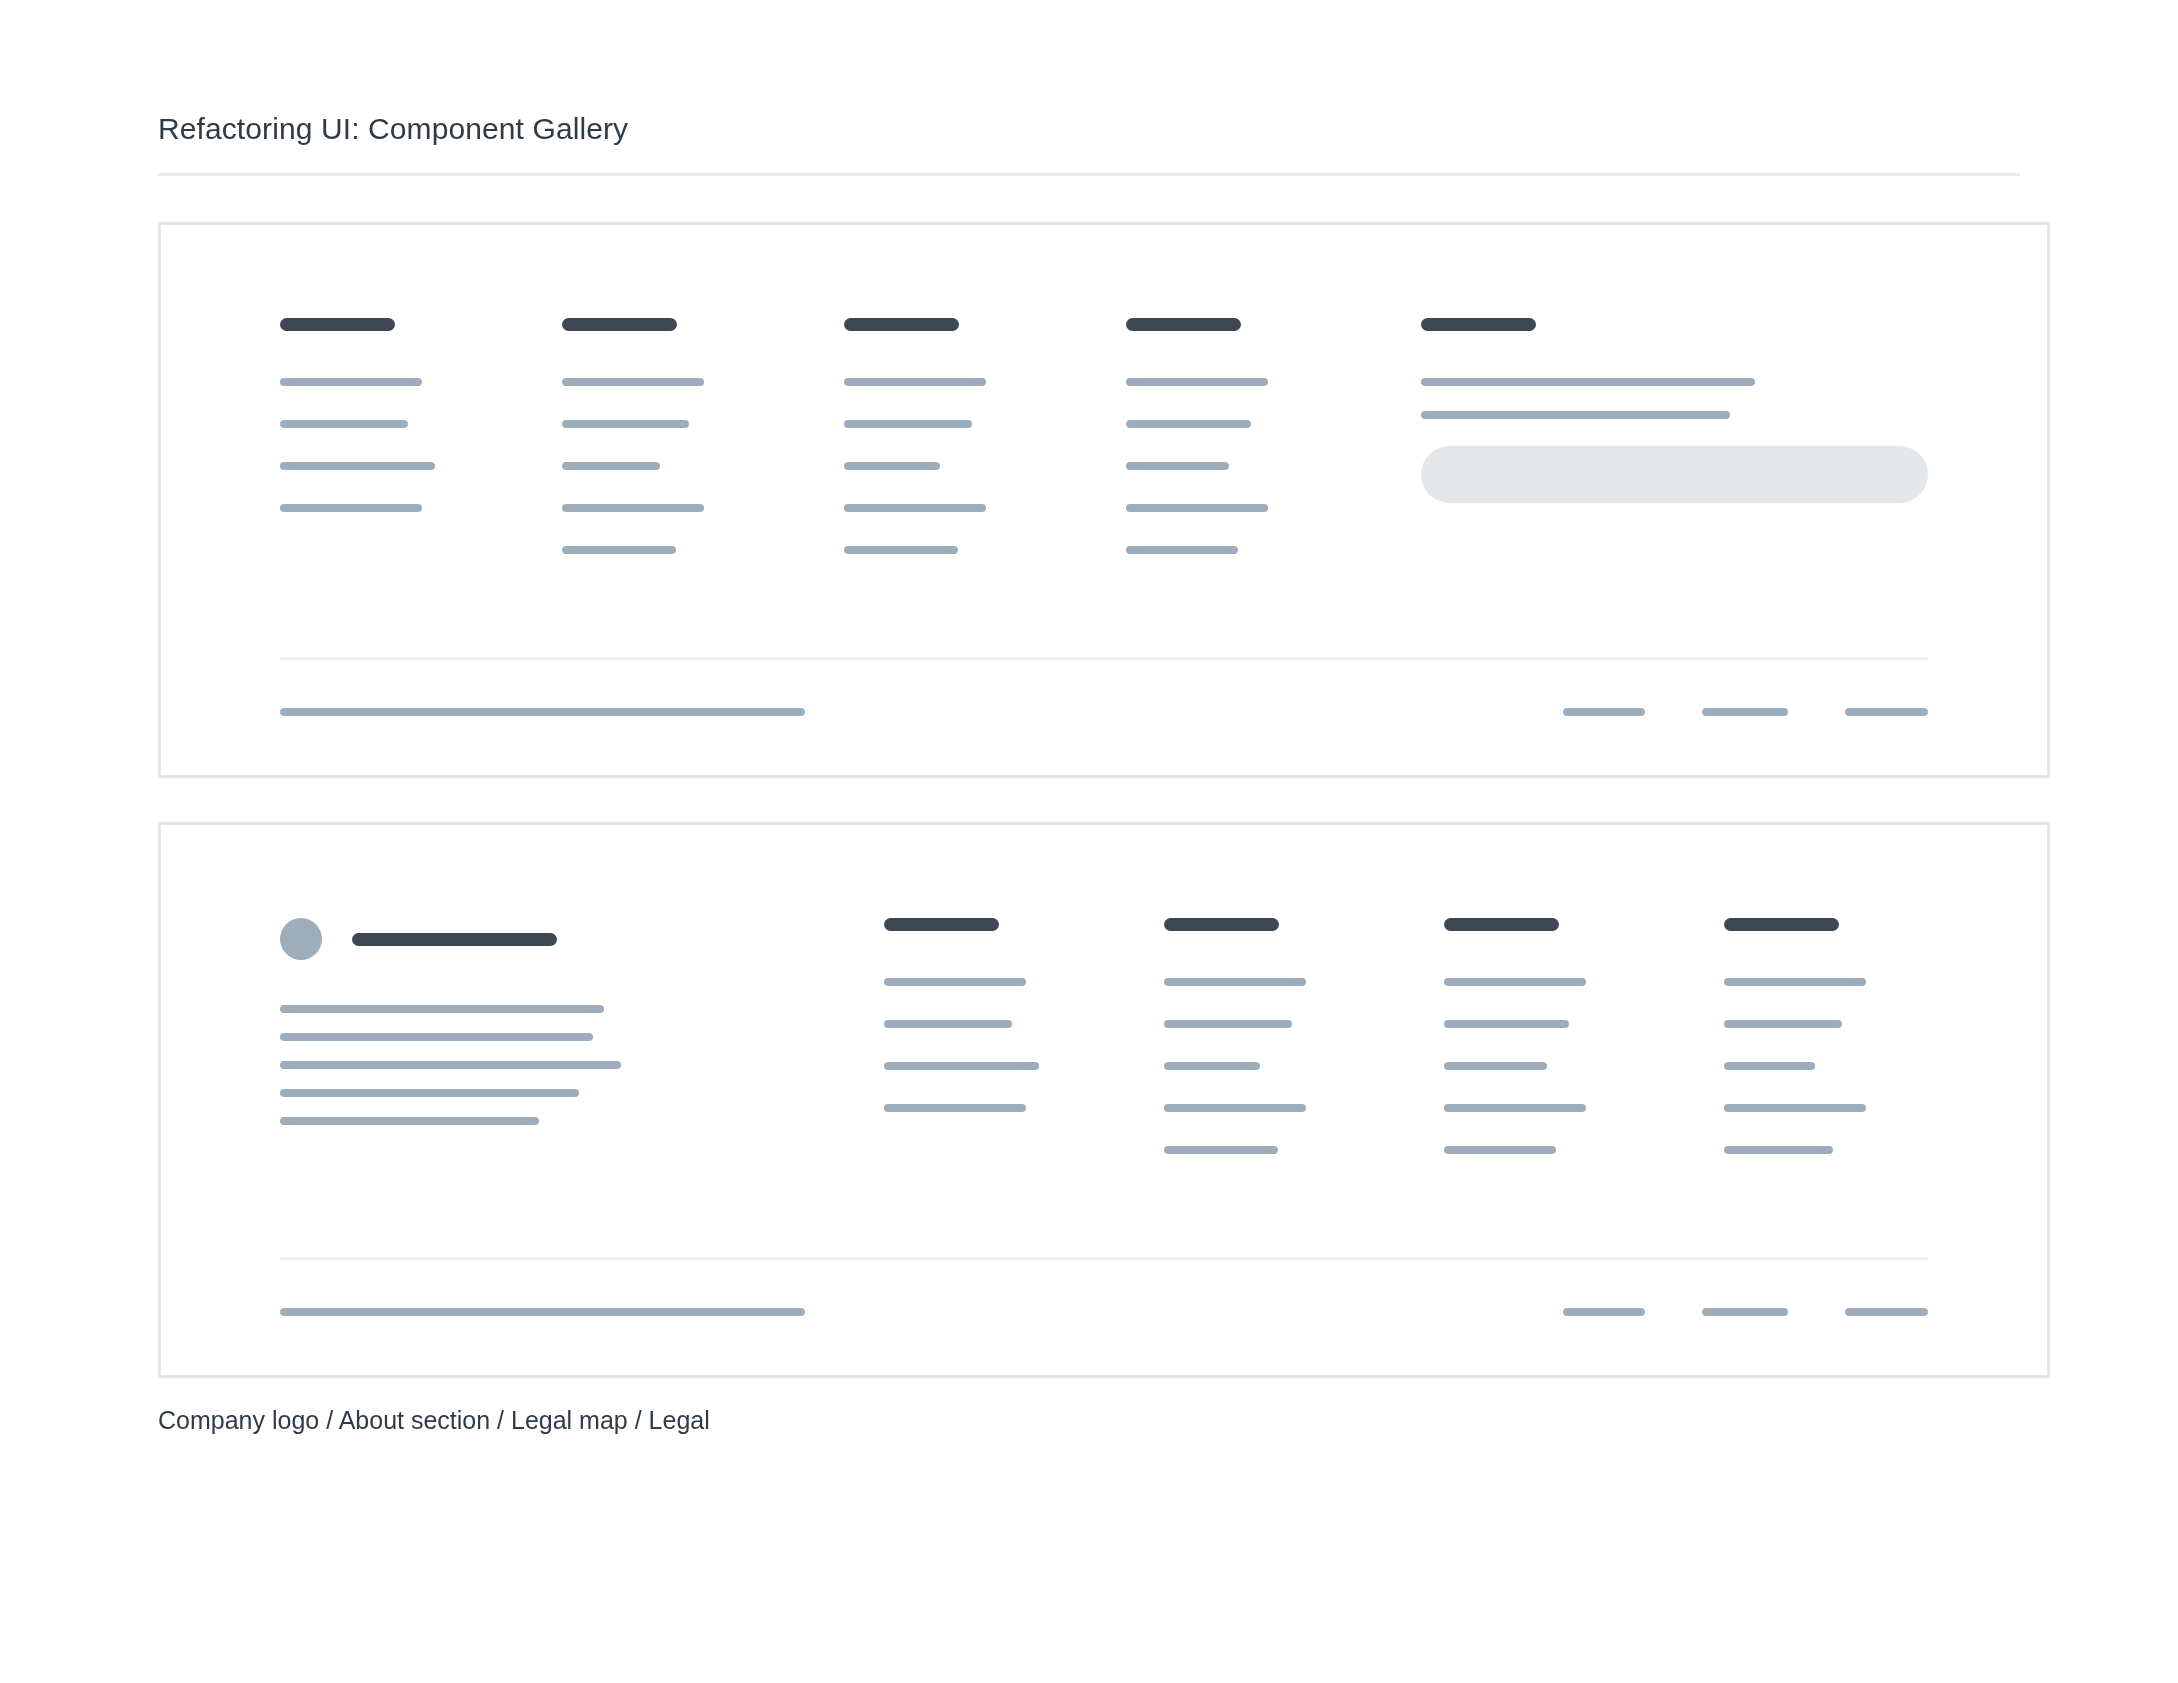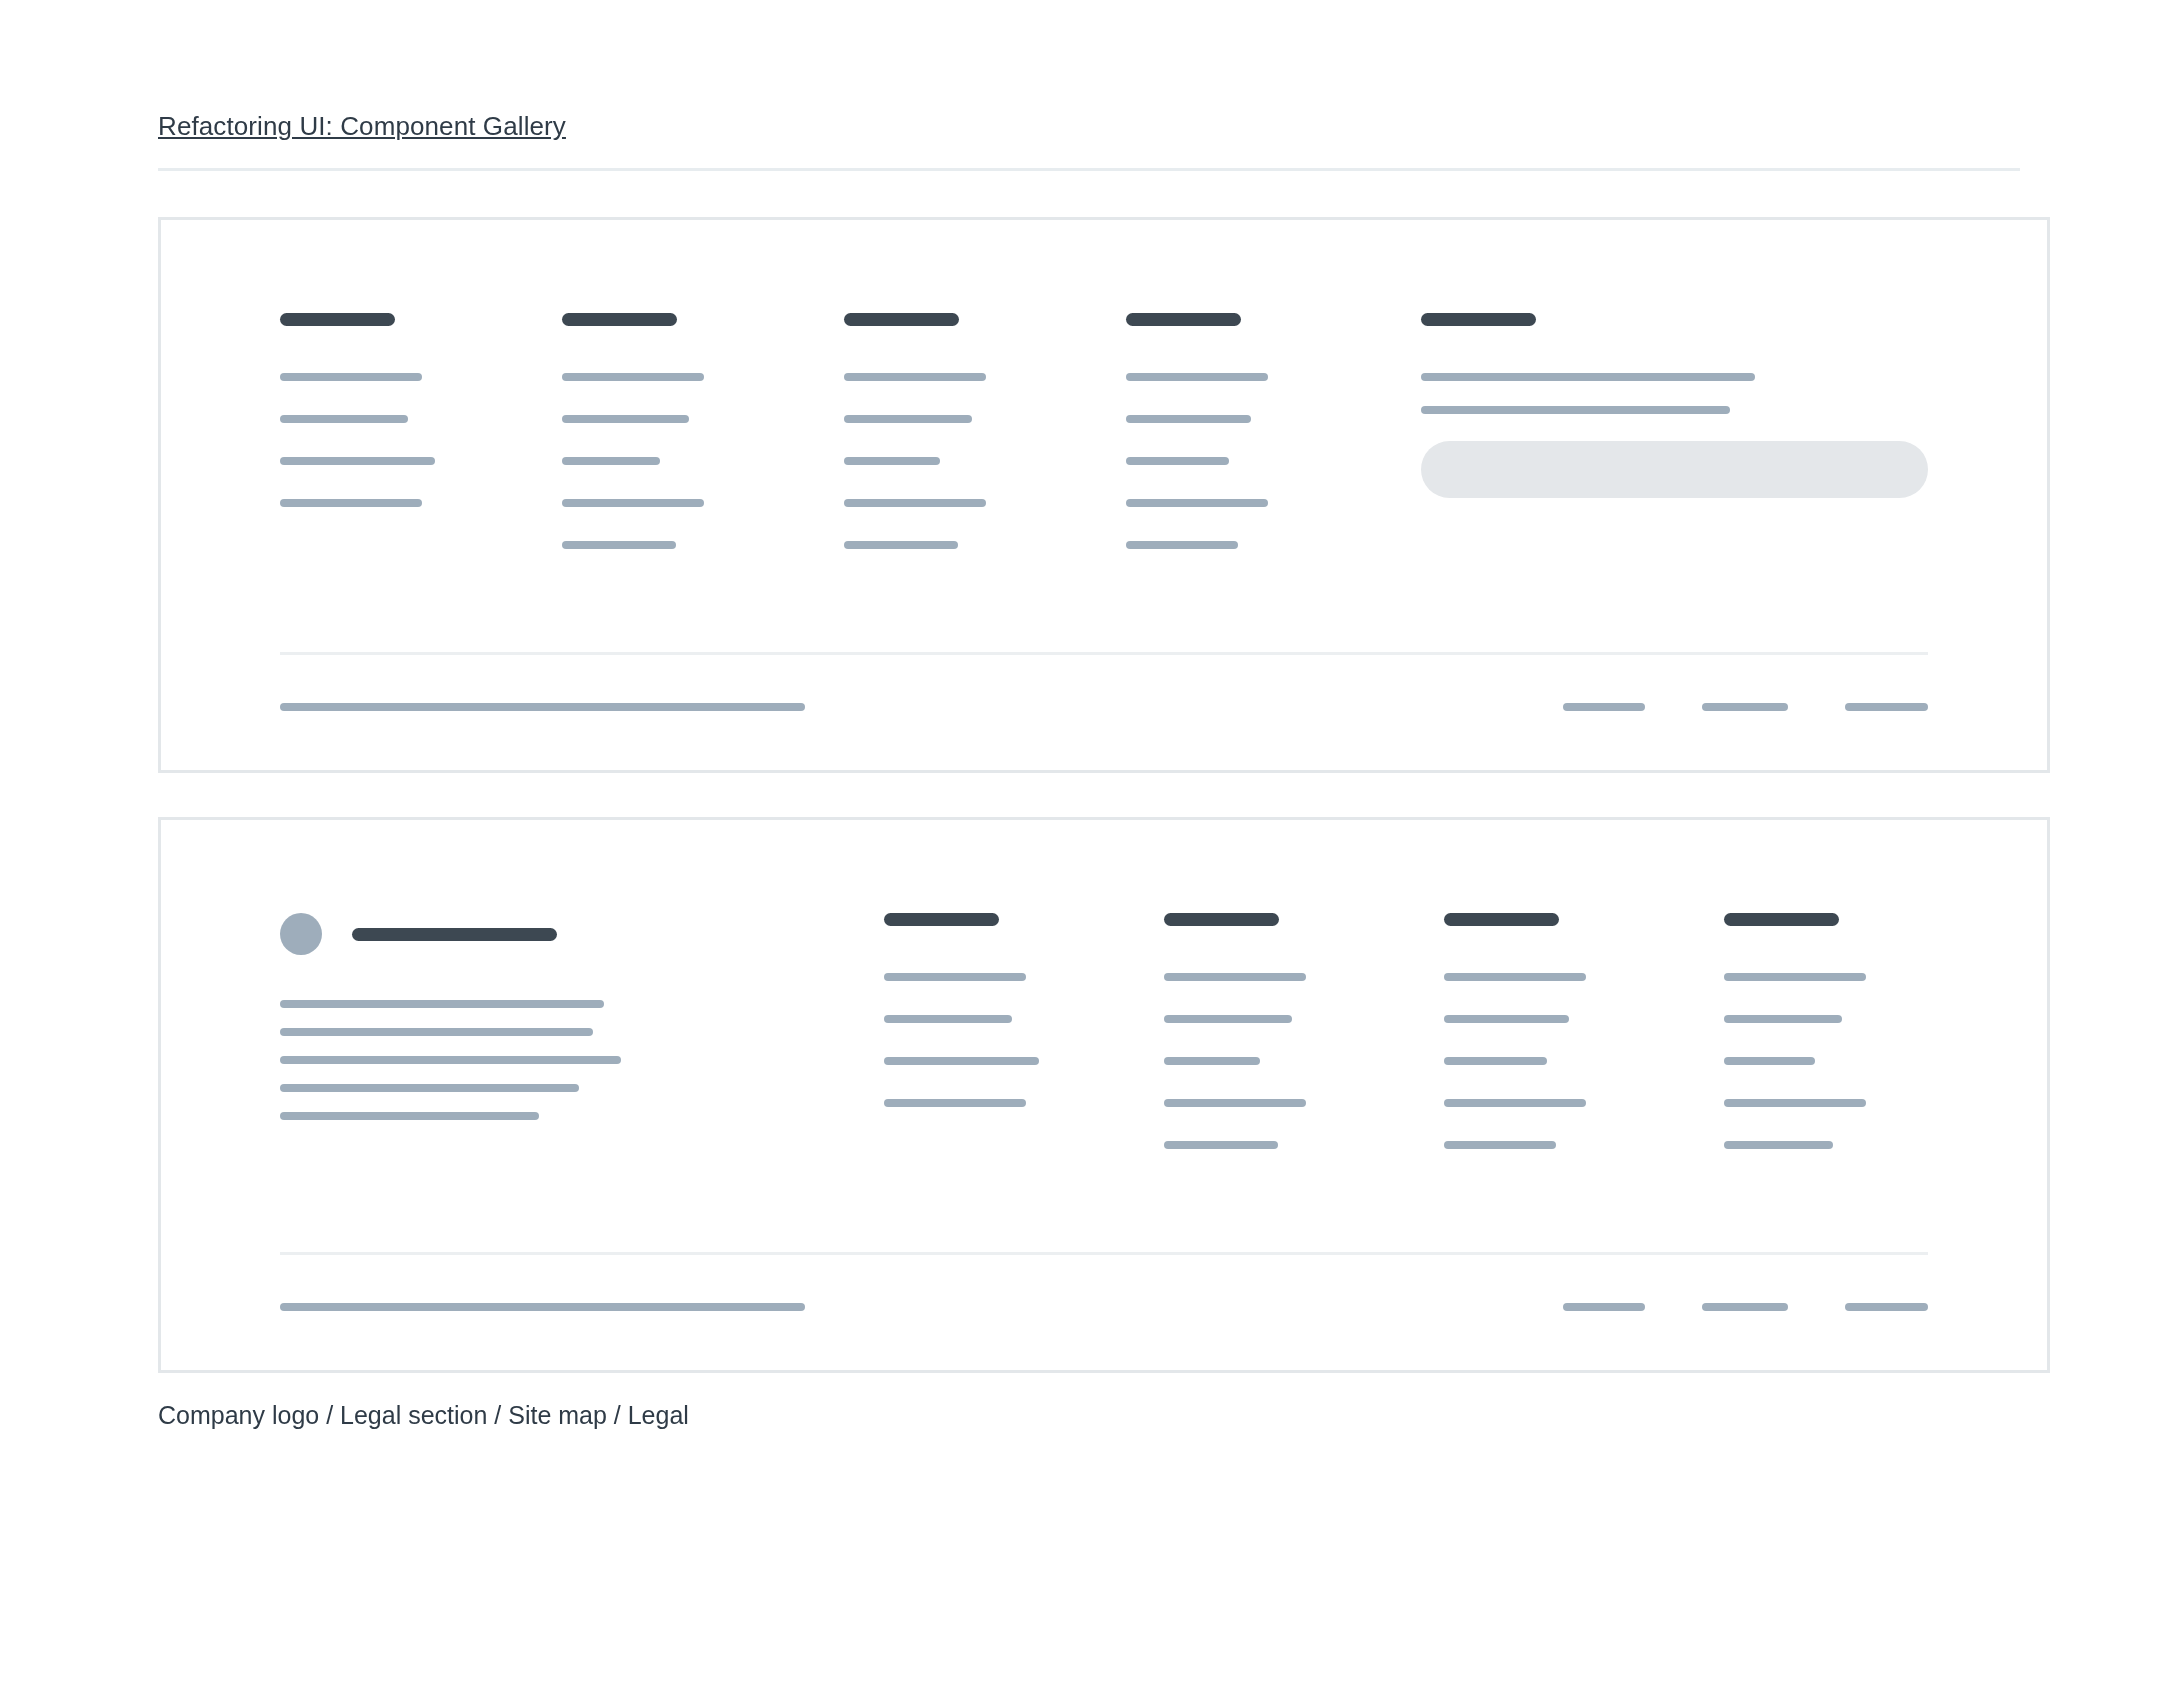--- a/index.html
+++ b/index.html
@@ -20,27 +20,26 @@
     padding: 111px 158px 0 158px;
   }
 
   
   .gallery-header {
     padding-bottom: 26px;
     border-bottom: 3px solid #e7ecef;
     margin-bottom: 46px;
   }
   .gallery-title {
-    font-size: 26px;
+    font-size: 30px;
     font-weight: 400;
     letter-spacing: 0.1px;
     color: #2f3b47;
     line-height: 1.2;
     margin: 0;
-    text-decoration: underline;
   }
 
   
   .spec-block { margin-bottom: 44px; }
 
   .card {
     border: 3px solid #e3e7ea;
     background: #ffffff;
     width: 1892px;
     position: relative;
@@ -301,17 +300,17 @@
           <span class="copyright-bar" style="width:525px"></span>
           <div class="bottom-links">
             <span class="bar" style="width:82px"></span>
             <span class="bar" style="width:86px"></span>
             <span class="bar" style="width:83px"></span>
           </div>
         </div>
 
       </div>
     </div>
-    <div class="card-caption">Company logo / Legal section / Site map / Legal</div>
+    <div class="card-caption">Company logo / About section / Legal map / Legal</div>
   </div>
 
 </div>
 
 
 </body></html>

